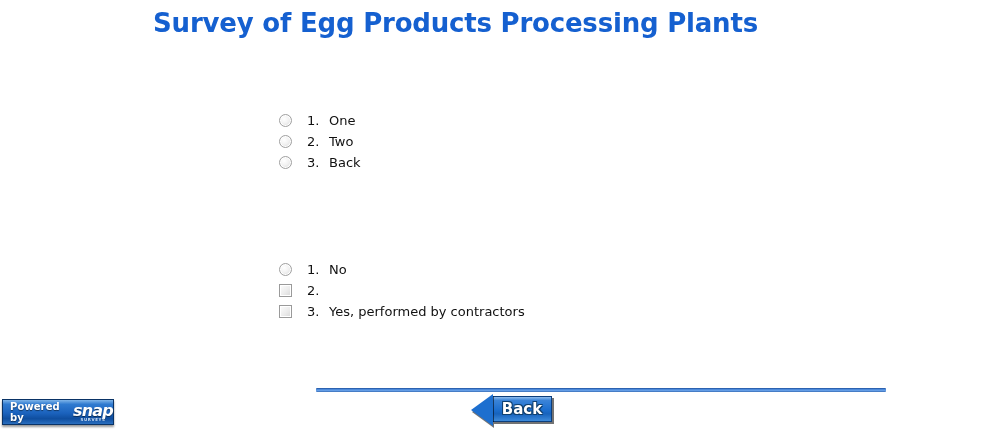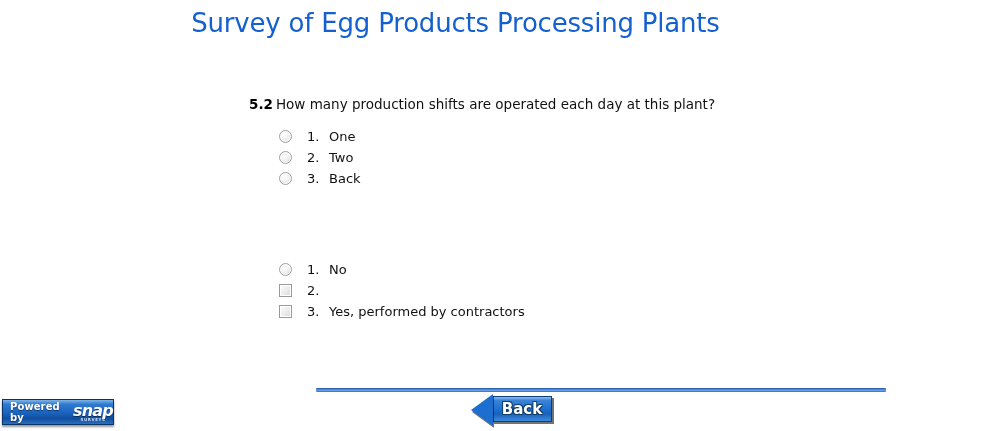--- a/index.html
+++ b/index.html
@@ -19,21 +19,21 @@
   .survey-title {
     position: absolute;
     left: 0;
     top: 8px;
     width: 999px;
     text-align: center;
     padding-right: 88px;
     box-sizing: border-box;
     font-family: "DejaVu Sans", "Liberation Sans", sans-serif;
     font-size: 26px;
-    font-weight: normal;
+    font-weight: bold;
     color: #1560d0;
     letter-spacing: -0.2px;
     white-space: nowrap;
   }
 
   
   .question-block {
     position: absolute;
     left: 249px;
   }
@@ -205,23 +205,20 @@
     letter-spacing: 0.6px;
     margin-top: -1px;
   }
 </style>
 </head>
 <body>
 
 <div class="survey-title">Survey of Egg Products Processing Plants</div>
 
 <div class="question-block" id="q52">
-  <div class="q-text">
-    <span class="q-num">5.2</span><span>How many production shifts are operated each day at this plant?</span>
-  </div>
   <div class="options">
 
     <div class="option-row">
       <span class="opt-control radio"></span>
       <span class="opt-index">1.</span>
       <span class="opt-label">One</span>
     </div>
 
     <div class="option-row">
       <span class="opt-control radio"></span>

